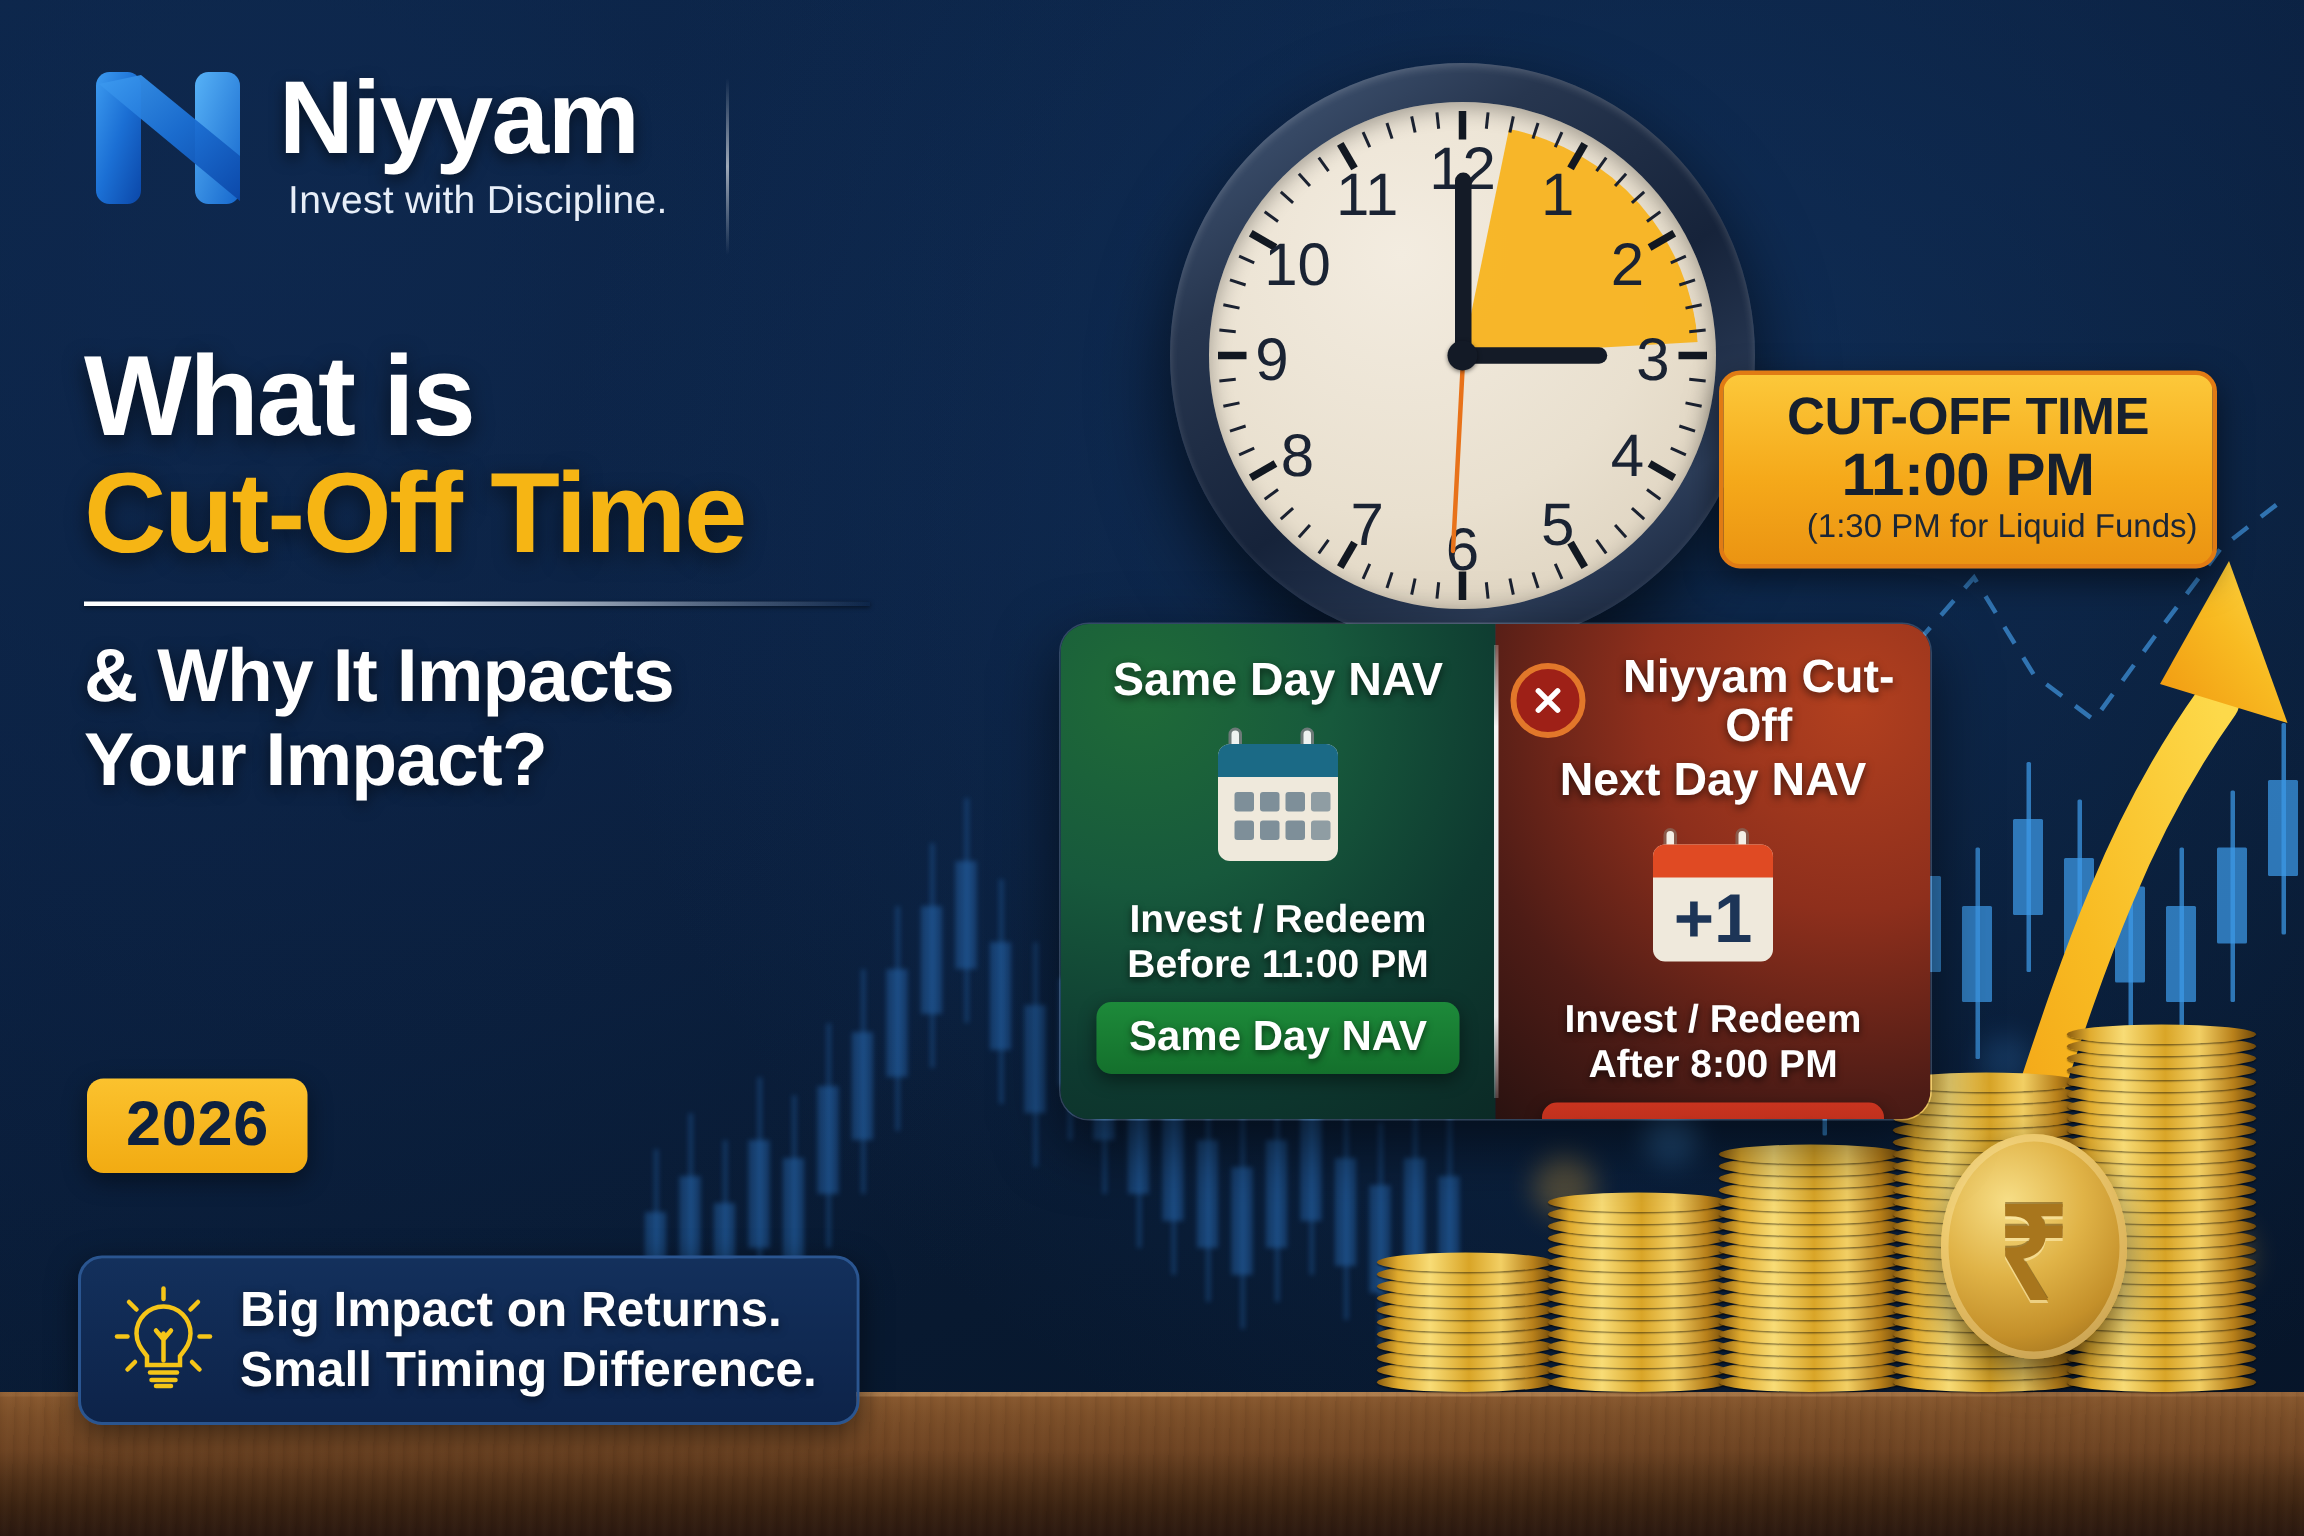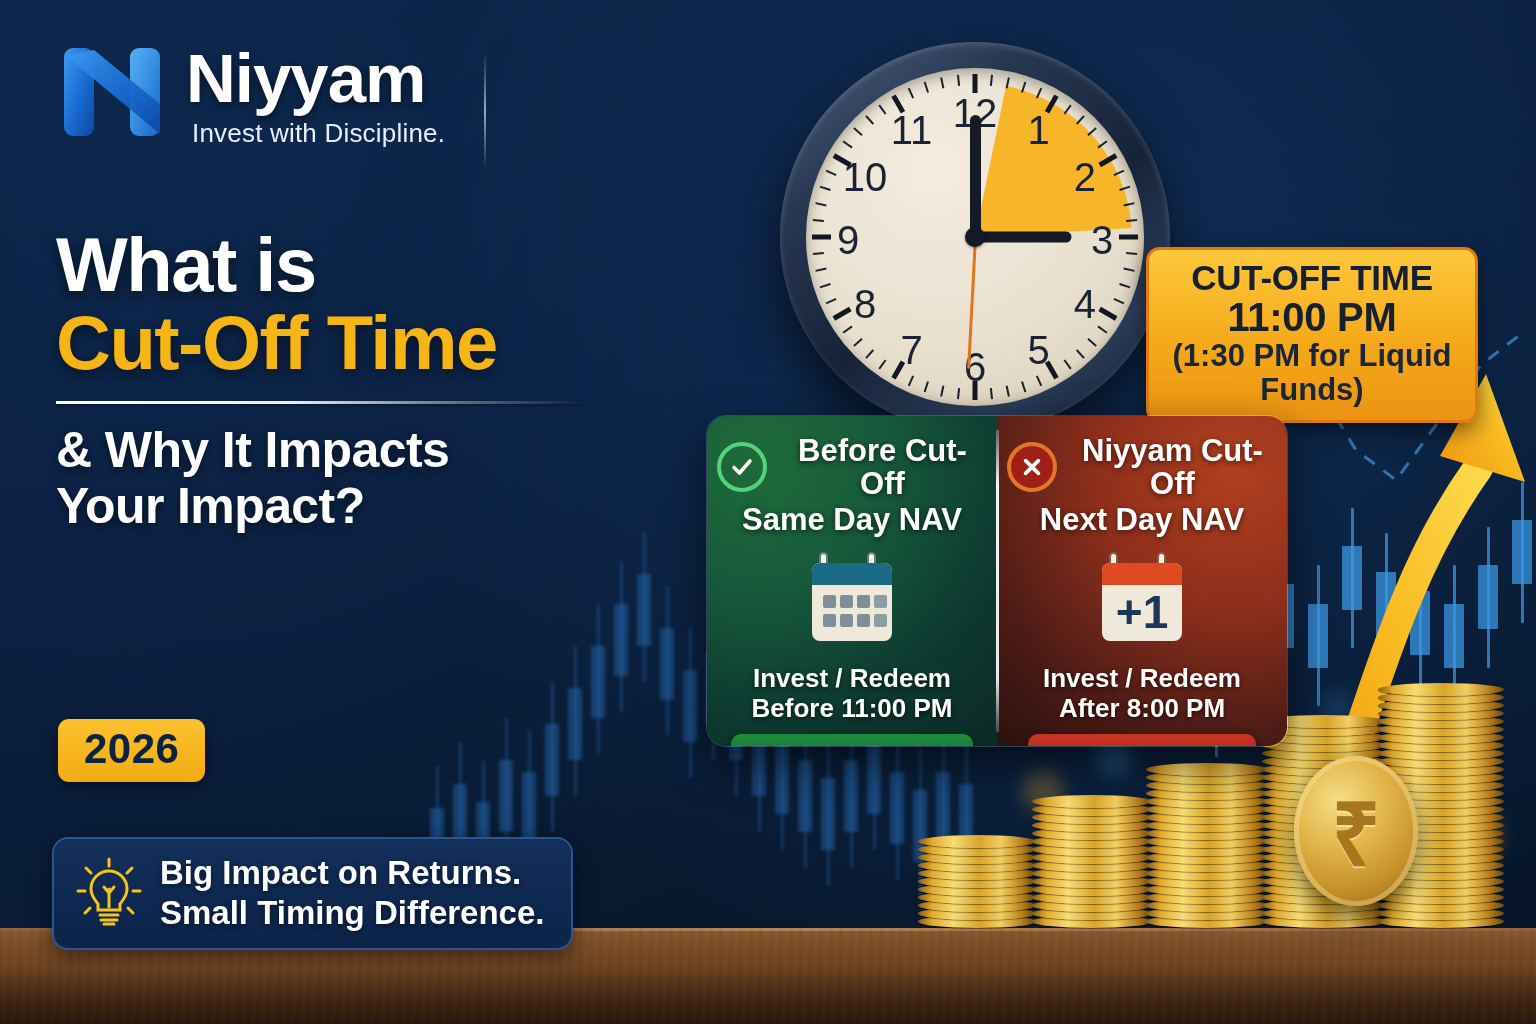--- a/index.html
+++ b/index.html
@@ -77,21 +77,21 @@
   .pin{position:absolute;left:50%;top:50%;width:20px;height:20px;margin:-10px 0 0 -10px;border-radius:50%;
     background:#131a26;box-shadow:0 1px 3px rgba(0,0,0,.5);}
 
   
   .cutoff{position:absolute;left:1146px;top:247px;width:306px;
     background:linear-gradient(180deg,#fcc83a 0%,#f5a91a 55%,#eb9412 100%);
     border:3px solid #e07b14;border-radius:14px;padding:10px 10px 12px 10px;text-align:center;
     box-shadow:0 8px 22px rgba(0,0,0,.5);}
   .cutoff .l1{font-size:35px;font-weight:700;color:#16202f;line-height:1.04;letter-spacing:-.3px;}
   .cutoff .l2{font-size:40px;font-weight:700;color:#16202f;line-height:1.05;letter-spacing:-.3px;}
-  .cutoff .l3{font-size:31px;font-weight:700;color:#1b2636;line-height:1.1;margin-top:1px;}
+  .cutoff .l3{font-size:22px;font-weight:400;color:#1b2636;line-height:1.1;margin-top:1px;text-align:right;}
 
   
   .compare{position:absolute;left:706px;top:415px;width:580px;height:330px;border-radius:20px;
     border:1px solid rgba(255,255,255,.16);overflow:hidden;display:flex;
     box-shadow:0 16px 42px rgba(0,0,0,.55);}
   .half{flex:1;position:relative;padding:18px 10px 0 10px;box-sizing:border-box;text-align:center;}
   .half.green{background:radial-gradient(circle at 18% 14%,#1f6b38 0%,#17593c 35%,#0e3a30 68%,#0b2a26 100%);}
   .half.red{background:radial-gradient(circle at 82% 16%,#b2401f 0%,#8e2f1c 38%,#4e1c16 72%,#2a1210 100%);}
   .divider{position:absolute;left:50%;top:14px;width:3px;height:302px;margin-left:-1.5px;
     background:linear-gradient(180deg,rgba(255,255,255,.25),rgba(255,255,255,.95) 18%,rgba(255,255,255,.9) 82%,rgba(255,255,255,.2));z-index:3;}
@@ -497,28 +497,20 @@
 
   <div class="cutoff">
     <div class="l1">CUT-OFF TIME</div>
     <div class="l2">11:00 PM</div>
     <div class="l3">(1:30 PM for Liquid Funds)</div>
   </div>
 
   <div class="compare">
 
     <div class="half green">
-      <div class="hrow">
-        <div class="circ ok">
-          <svg width="24" height="24" viewBox="0 0 24 24">
-              <path d="M4,12.5 L9.5,18 L20,6" fill="none" stroke="#fff" stroke-width="3.6" stroke-linecap="round" stroke-linejoin="round"></path>
-            </svg>
-        </div>
-        <div class="htitle">Before Cut-Off</div>
-      </div>
       <div class="hsub">Same Day NAV</div>
       <div class="calwrap">
         <svg width="92" height="96" viewBox="0 0 92 96">
           <rect x="14" y="2" width="7" height="20" rx="3.5" fill="#eef2f0" stroke="#6d7a78" stroke-width="2"></rect>
           <rect x="62" y="2" width="7" height="20" rx="3.5" fill="#eef2f0" stroke="#6d7a78" stroke-width="2"></rect>
           <rect x="6" y="12" width="80" height="78" rx="8" fill="#efe9dc"></rect>
           <path d="M6,20 a8,8 0 0 1 8,-8 h64 a8,8 0 0 1 8,8 v14 h-80 z" fill="#1b6a86"></path>
           <g fill="#7e8f99">
             <rect x="17" y="44" width="13" height="13" rx="2"></rect>
               <rect x="34" y="44" width="13" height="13" rx="2"></rect>

